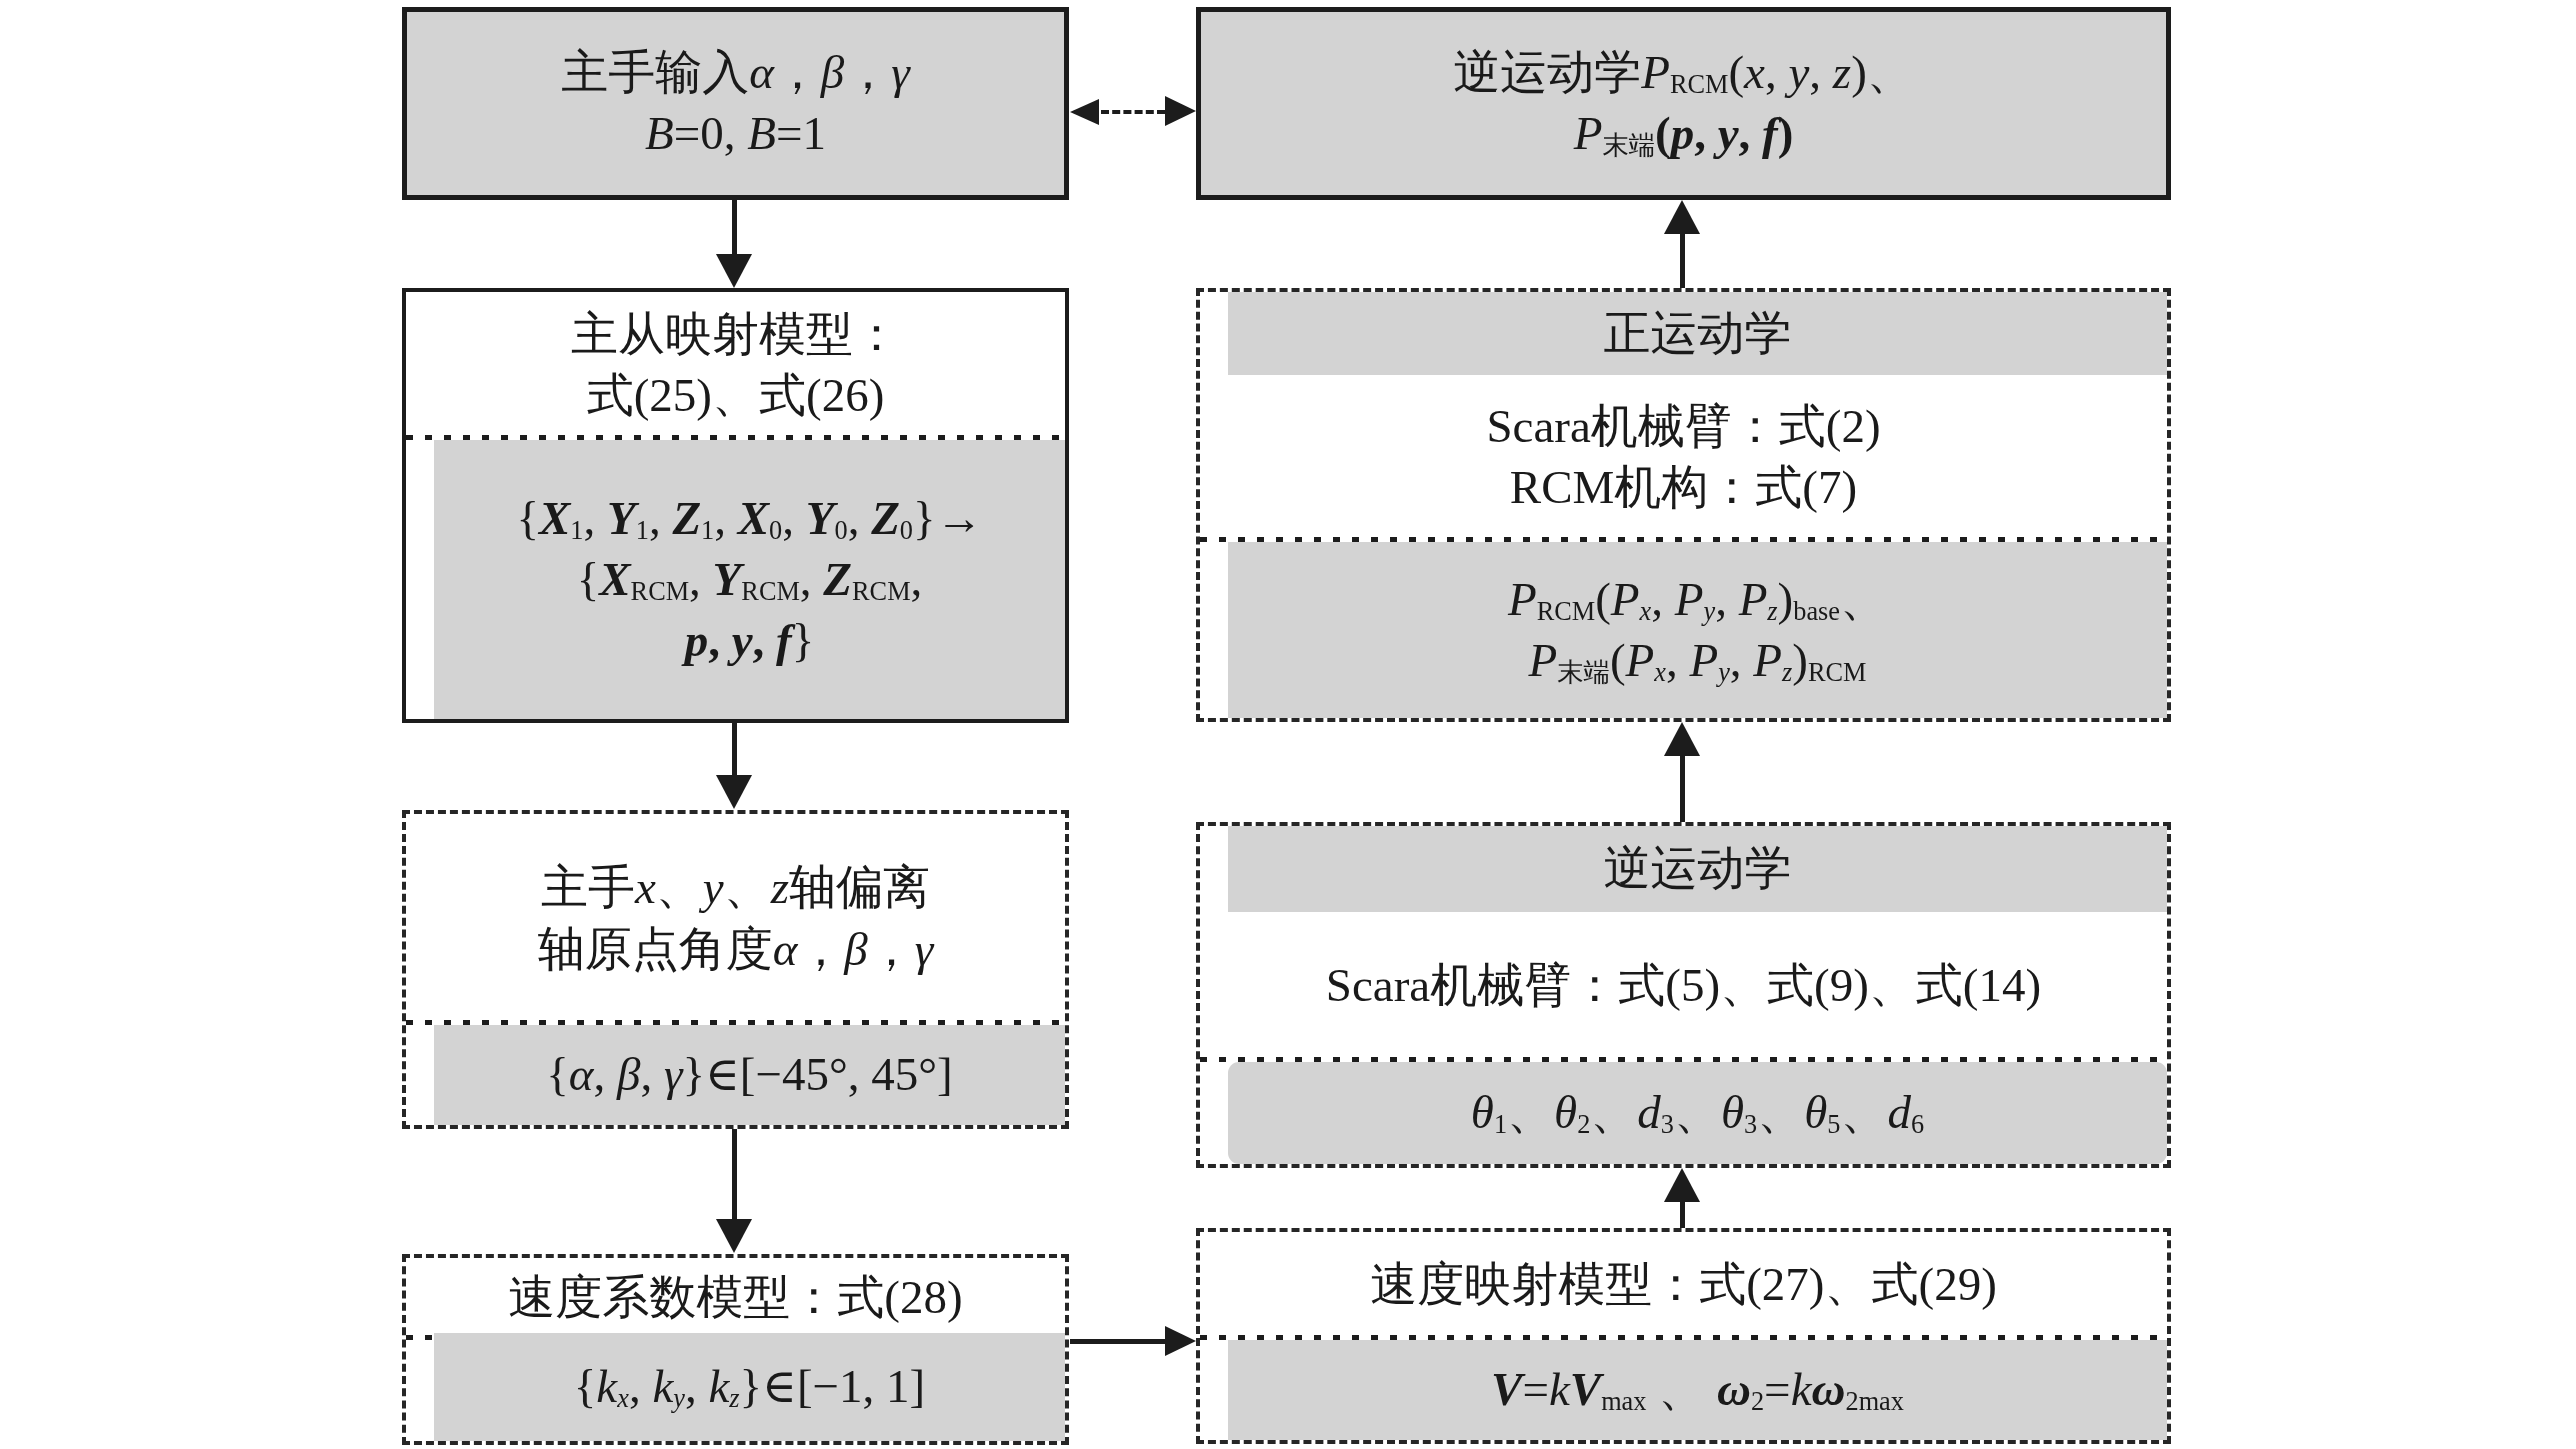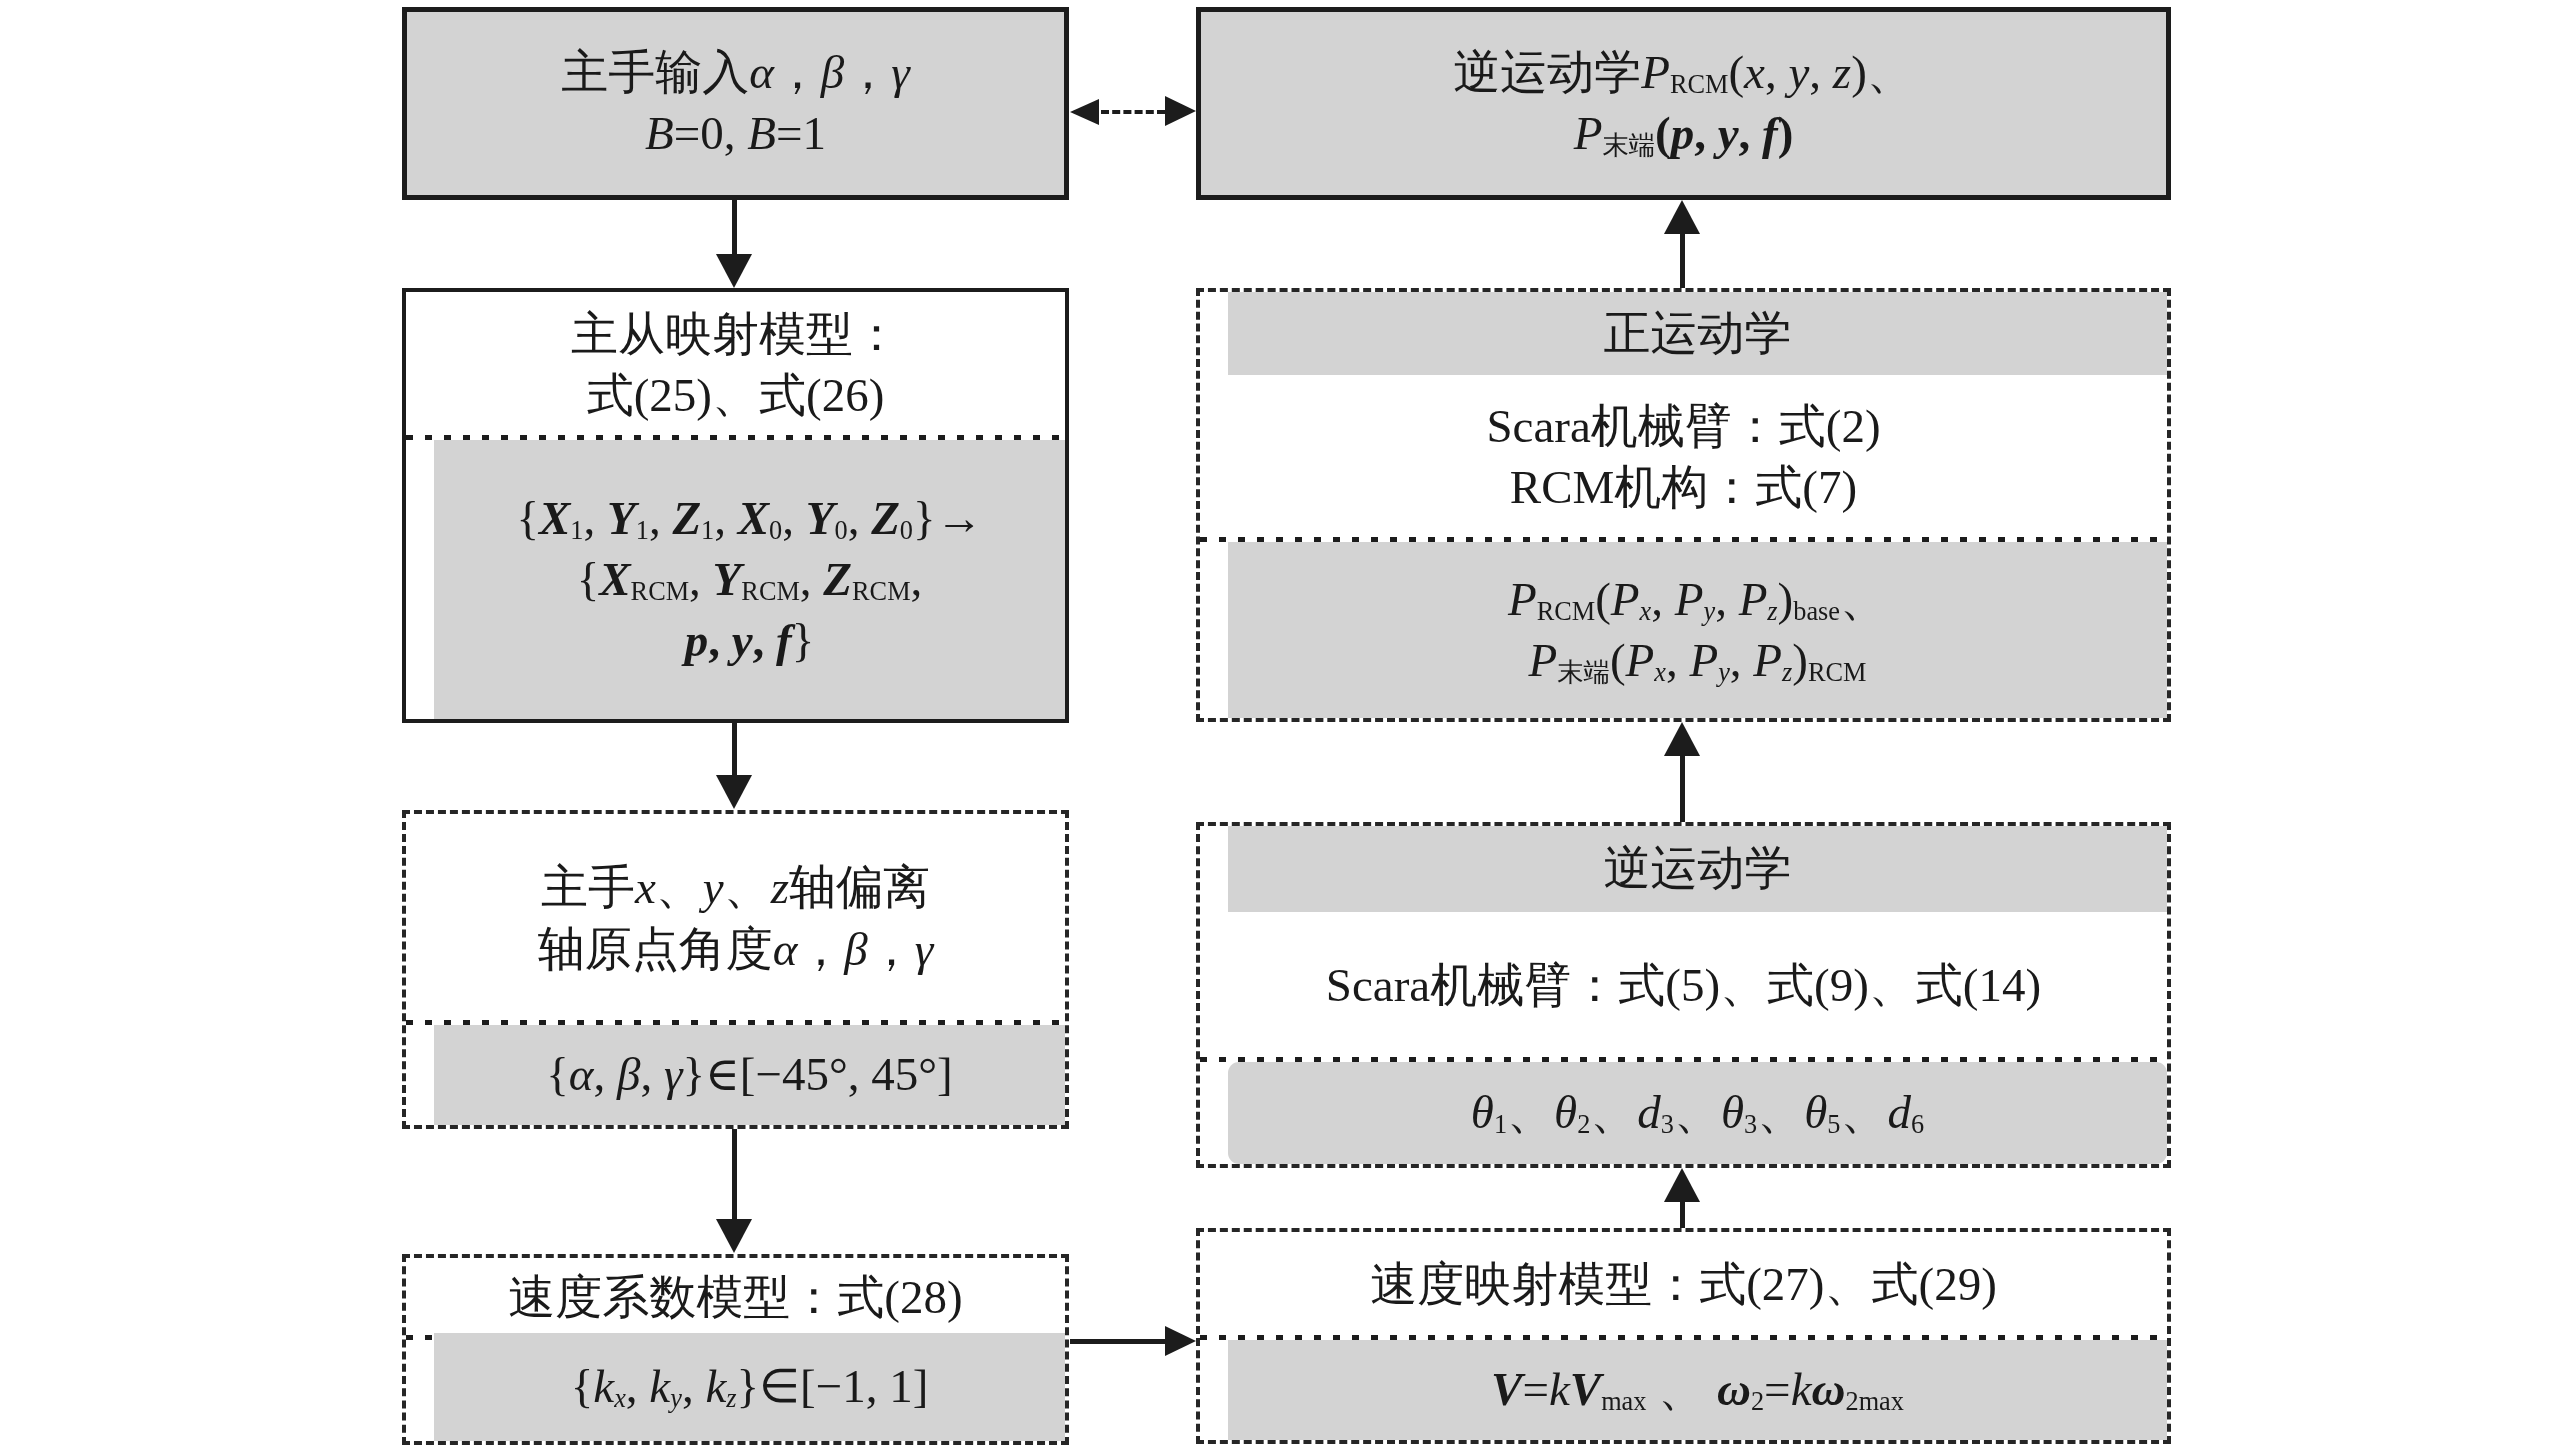--- a/index.html
+++ b/index.html
@@ -113,21 +113,21 @@
   </div>
 
   <div class="vline" style="left:732px;top:1129px;height:92px;"></div>
   <div class="tri-down" style="left:716px;top:1219px;"></div>
 
   <div class="box dashed" style="left:402px;top:1254px;width:667px;height:191px;">
     <div class="section" style="top:0;height:79px;">
       <div class="line"><span class="f-r">速度系数模型：式(28)</span></div>
     </div>
     <div class="divider" style="top:77px;"></div>
-    <div class="section gray" style="top:75px;bottom:0;font-family:Liberation Serif, serif;">
+    <div class="section gray" style="top:75px;bottom:0;">
       <div class="line"><span class="f-r">{</span><span class="f-i">k</span><span class="f-si">x</span><span class="f-r">, </span><span class="f-i">k</span><span class="f-si">y</span><span class="f-r">, </span><span class="f-i">k</span><span class="f-si">z</span><span class="f-r">}∈[−1, 1]</span></div>
     </div>
   </div>
 
   <div class="hline" style="left:1070px;top:1339px;width:100px;"></div>
   <div class="tri-right" style="left:1165px;top:1326px;"></div>
 
   <div class="tri-up" style="left:1664px;top:200px;"></div>
   <div class="vline" style="left:1680px;top:231px;height:57px;"></div>
 

